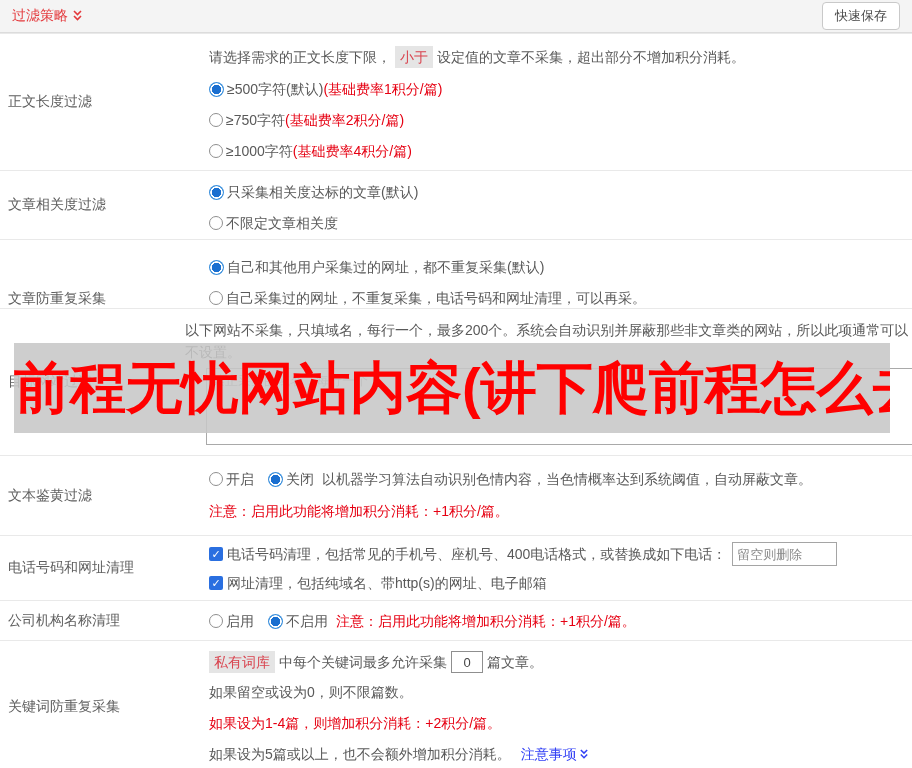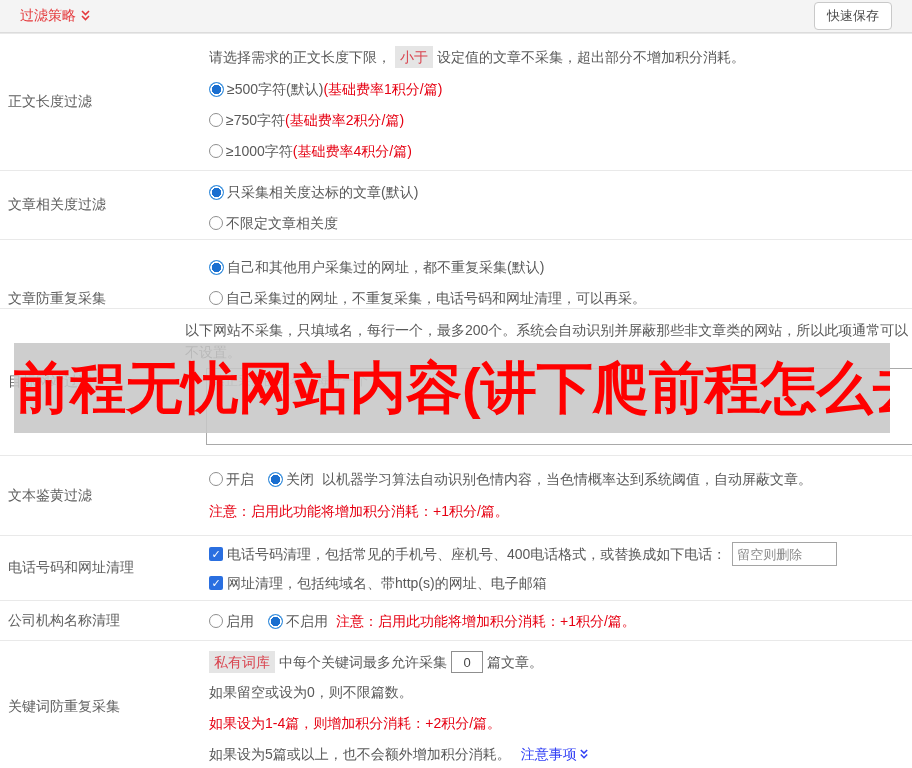--- a/index.html
+++ b/index.html
@@ -1,21 +1,21 @@
 <!DOCTYPE html>
 <html><head>
 <meta charset="utf-8">
 <style>
   html,body{margin:0;padding:0;background:#fff;}
   body{font-family:"Liberation Sans","DejaVu Sans",sans-serif;color:#595959;font-size:14px;}
   .page{position:relative;width:912px;height:768px;overflow:hidden;background:#fff;}
 
   
   .topbar{height:33px;background:#f4f4f4;border-bottom:1px solid #dcdcdc;
-          display:flex;align-items:center;justify-content:space-between;padding:0 20px;box-sizing:border-box;gap:43px;}
+          display:flex;align-items:center;justify-content:space-between;padding:0 12px;box-sizing:border-box;gap:43px;}
   .topbar-title{color:#e4393c;font-size:14px;display:flex;align-items:center;gap:4px;}
   .chev{display:inline-block;line-height:0;}
   .save-btn{background:#fff;border:1px solid #c9c9c9;border-radius:4px;color:#4a4a4a;
             font-size:13px;padding:4px 12px;cursor:pointer;font-family:inherit;}
 
   
   .row{display:flex;box-sizing:border-box;border-top:1px solid #e9e9e9;}
   .row:first-of-type{border-top:none;}
   .row-label{width:185px;flex:0 0 185px;display:flex;align-items:center;padding-left:8px;box-sizing:border-box;color:#5e5e5e;}
   .row-content{flex:1;box-sizing:border-box;padding-right:10px;}

